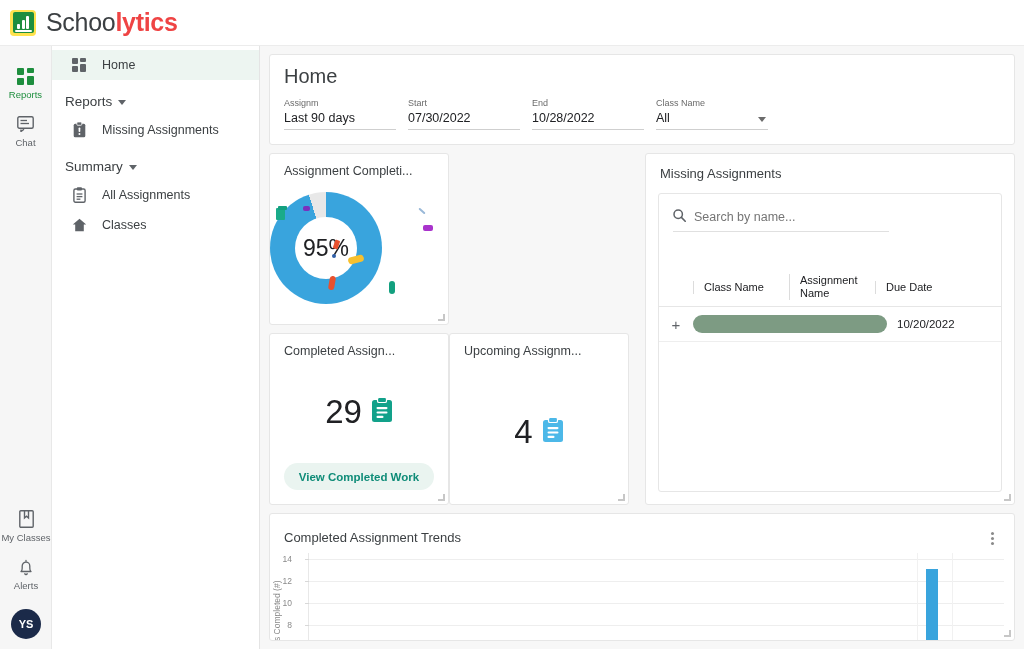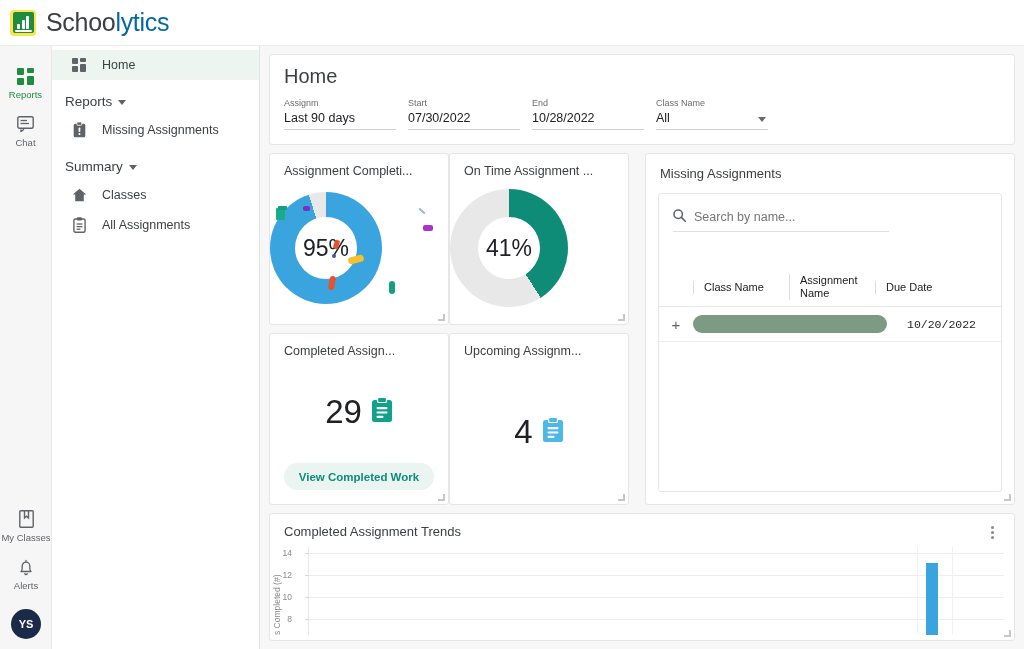--- a/index.html
+++ b/index.html
@@ -36,21 +36,21 @@
   .logo-inner::after {
     content: ""; position: absolute; bottom: 1px; left: 2px; right: 2px;
     height: 2px; background: #ffffff; border-radius: 1px;
   }
   .lbar { width: 3px; background: #ffffff; border-radius: 1px; }
   .lbar.b1 { height: 5px; }
   .lbar.b2 { height: 9px; }
   .lbar.b3 { height: 13px; }
   .logo-text { margin-left: 10px; font-size: 25px; letter-spacing: -0.3px; }
   .logo-text .dark { color: #3c4043; }
-  .logo-text .green { color: #0369a1; }
+  .logo-text .green { color: #ef4444; font-weight: bold; }
 
   
   .body { flex: 1; display: flex; min-height: 0; }
 
   
   .rail {
     width: 52px; flex: 0 0 52px;
     background: #f6f6f6;
     border-right: 1px solid #e8e8e8;
     display: flex; flex-direction: column; align-items: center;
@@ -173,25 +173,25 @@
   .ma-search-input { border: none; outline: none; font-size: 12.5px; color: #9aa0a6; font-family: inherit; width: 100%; background: transparent; }
   .ma-thead { display: flex; align-items: center; margin-top: 42px; padding: 0 0 6px; border-bottom: 1px solid #e6e6e6; font-size: 11px; color: #202124; }
   .th { padding: 0 10px; border-left: 1px solid #dcdcdc; line-height: 13px; }
   .th.c1 { width: 96px; }
   .th.c2 { width: 86px; }
   .th.c3 { width: 96px; }
   .th.c4 { width: 16px; }
   .ma-row { display: flex; align-items: center; height: 35px; border-bottom: 1px solid #eeeeee; font-size: 11.5px; color: #202124; }
   .plus { width: 34px; text-align: center; color: #5f6368; font-size: 15px; cursor: pointer; }
   .redact { height: 18px; border-radius: 9px; background: #7d9b83; width: 194px; }
-  .due { margin-left: 20px; font-family: Liberation Mono, monospace; }
+  .due { margin-left: 10px; }
   .ma-empty { flex: 1; }
 
   
-  .trend-card { height: 128px; padding: 10px 0 0; overflow: hidden; }
+  .trend-card { height: 128px; padding: 16px 0 0; overflow: hidden; }
   .trend-head { display: flex; align-items: flex-start; justify-content: space-between; padding: 0 14px; }
   .trend-title { font-size: 13px; color: #3c4043; }
   .kebab { width: 16px; display: flex; flex-direction: column; align-items: center; gap: 2px; cursor: pointer; padding-top: 2px; }
   .kebab i { width: 3px; height: 3px; border-radius: 50%; background: #8a8a8a; display: block; }
   .plot { position: relative; height: 88px; margin: 8px 10px 0 0; }
   .ylabel {
     position: absolute; left: 2px; top: 0; height: 88px;
     writing-mode: vertical-rl; transform: rotate(180deg);
     font-size: 8.5px; color: #8a8a8a; display: flex; align-items: center;
   }
@@ -300,37 +300,37 @@
         </span>
         <span>Missing Assignments</span>
       </div>
 
       <div class="nav-group">
         <span>Summary</span>
         <span class="caret"></span>
       </div>
       <div class="nav-item">
         <span class="nic">
-          <svg width="15" height="14" viewBox="0 0 15 14">
-              <path d="M7.5 0.8 L14.2 6.4 L11.8 6.4 L11.8 13.2 L3.2 13.2 L3.2 6.4 L0.8 6.4 Z" fill="#5f6368"></path>
-            </svg>
-        </span>
-        <span>Classes</span>
-      </div>
-      <div class="nav-item">
-        <span class="nic">
           <svg width="13" height="16" viewBox="0 0 13 16">
               <rect x="0.9" y="2" width="11.2" height="13.2" rx="1.5" fill="none" stroke="#5f6368" stroke-width="1.4"></rect>
               <rect x="3.8" y="0.3" width="5.2" height="3.3" rx="1" fill="#5f6368"></rect>
               <line x1="3.6" y1="7" x2="9.4" y2="7" stroke="#5f6368" stroke-width="1.3"></line>
               <line x1="3.6" y1="9.6" x2="9.4" y2="9.6" stroke="#5f6368" stroke-width="1.3"></line>
               <line x1="3.6" y1="12.2" x2="7.4" y2="12.2" stroke="#5f6368" stroke-width="1.3"></line>
             </svg>
         </span>
         <span>All Assignments</span>
+      </div>
+      <div class="nav-item">
+        <span class="nic">
+          <svg width="15" height="14" viewBox="0 0 15 14">
+              <path d="M7.5 0.8 L14.2 6.4 L11.8 6.4 L11.8 13.2 L3.2 13.2 L3.2 6.4 L0.8 6.4 Z" fill="#5f6368"></path>
+            </svg>
+        </span>
+        <span>Classes</span>
       </div>
     </div>
 
     <div class="main">
 
       <div class="card hdr">
         <div class="page-title">Home</div>
         <div class="filters">
           <div class="field">
             <div class="field-label">Assignm</div>
@@ -373,31 +373,20 @@
                 <span class="confetti" style="left:153px;top:45px;width:10px;height:6px;background:#a933cc;border-radius:2px;"></span>
                 <span class="confetti" style="left:64px;top:60px;width:5px;height:9px;background:#e8512e;transform:rotate(18deg);"></span>
                 <span class="confetti" style="left:62px;top:74px;width:4px;height:4px;background:#2f5fa8;border-radius:50%;"></span>
                 <span class="confetti" style="left:78px;top:76px;width:16px;height:7px;background:#f7c02e;border-radius:4px;transform:rotate(-15deg);"></span>
                 <span class="confetti" style="left:59px;top:96px;width:6px;height:14px;background:#e8512e;border-radius:3px;transform:rotate(10deg);"></span>
                 <span class="confetti" style="left:119px;top:101px;width:6px;height:13px;background:#13a07f;border-radius:3px;"></span>
               </div>
               <div class="resize"></div>
             </div>
 
-            <div class="card tile">
-              <div class="tile-title">On Time Assignment ...</div>
-              <div class="donut-wrap">
-                <div class="donut" style="width:118px;height:118px;border-radius:50%;background:conic-gradient(#0f8c78 0 41%, #e8e8e8 41% 100%);">
-                  <div class="hole" style="width:62px;height:62px;">
-                    <span>41%</span>
-                  </div>
-                </div>
-              </div>
-              <div class="resize"></div>
-            </div>
           </div>
 
           <div class="duo">
 
             <div class="card tile stat-tile">
               <div class="tile-title">Completed Assign...</div>
               <div class="stat-body">
                 <span class="stat-num">29</span>
                 <span>
                   <svg width="22" height="26" viewBox="0 0 22 26">

